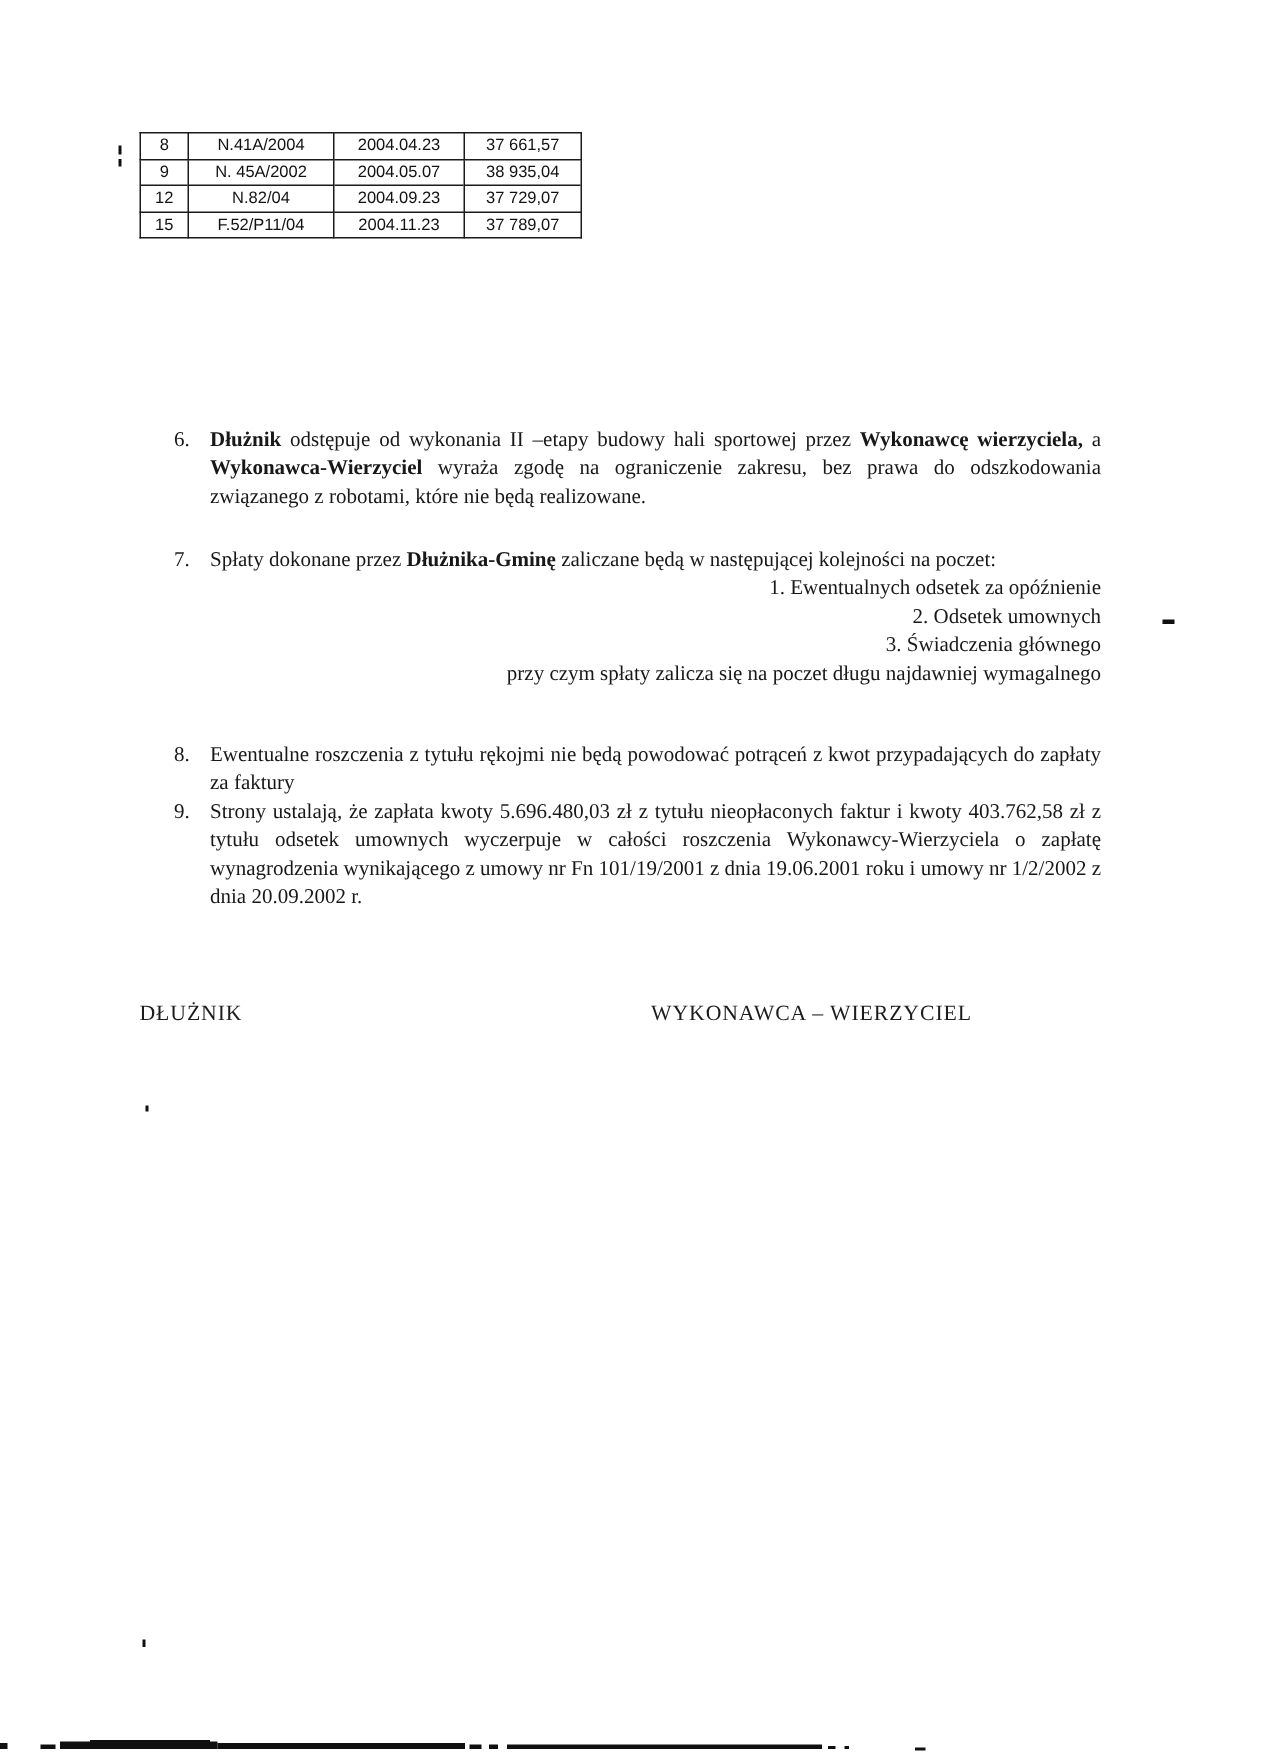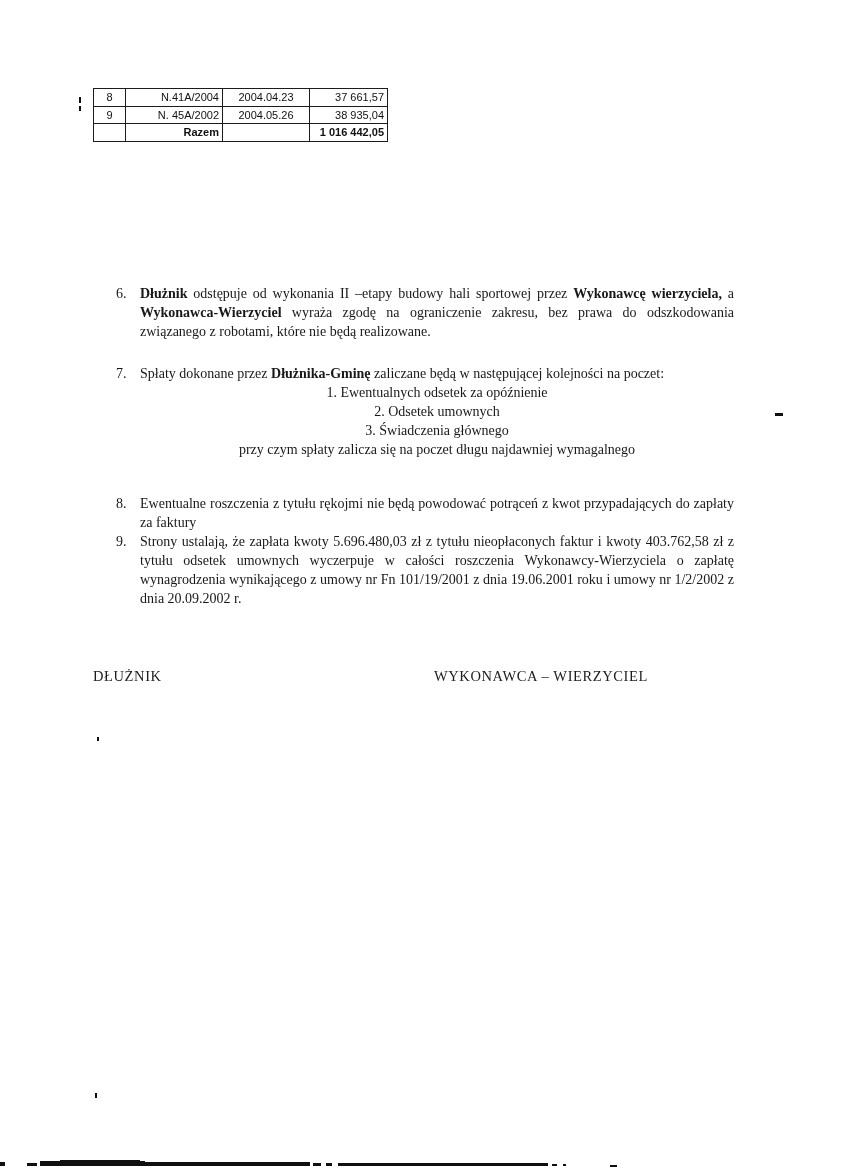--- a/index.html
+++ b/index.html
@@ -30,23 +30,23 @@
     table-layout: fixed;
   }
   .invoice-table td {
     border: 1px solid #1b1b1b;
     height: 16.6px;
     padding: 0 3px;
     overflow: hidden;
     white-space: nowrap;
   }
   .invoice-table td.col-no     { width: 25px;  text-align: center; }
-  .invoice-table td.col-inv    { width: 90px;  text-align: right;   }
+  .invoice-table td.col-inv    { width: 90px;  text-align: center;   }
   .invoice-table td.col-date   { width: 80px;  text-align: center; margin-top: 24px; }
-  .invoice-table td.col-amount { width: 71px;  text-align: right;  }
+  .invoice-table td.col-amount { width: 71px;  text-align: center;  }
   
   .invoice-table tr:nth-child(2) td,
   .invoice-table tr:nth-child(5) td,
   .invoice-table tr:nth-child(6) td,
   .invoice-table tr:nth-child(8) td { border-bottom-style: dashed; }
   .invoice-table tr.total-row td { font-weight: bold; border-style: solid; }
 
   
   .para {
     position: absolute;
@@ -60,21 +60,21 @@
   }
   .para .pnum {
     flex: 0 0 24px;
     text-align: left;
   }
   .para .ptext {
     flex: 1 1 auto;
     text-align: justify;
   }
   .para .ptext b { font-weight: bold; }
-  .para .subline { text-align: center; }
+  .para .subline { text-align: right; }
   .p-6 { top: 284px; }
   .p-7 { top: 364px; }
   .p-8 { top: 494px; }
   .p-9 { top: 532px; }
 
   
   .sig {
     position: absolute;
     top: 668px;
     font-size: 14.5px;
@@ -100,28 +100,34 @@
     <tbody>
         <tr>
           <td class="col-no">8</td>
           <td class="col-inv">N.41A/2004</td>
           <td class="col-date">2004.04.23</td>
           <td class="col-amount">37 661,57</td>
         </tr>
         <tr>
           <td class="col-no">9</td>
           <td class="col-inv">N. 45A/2002</td>
-          <td class="col-date">2004.05.26</td>
+          <td class="col-date">2004.05.07</td>
           <td class="col-amount">38 935,04</td>
         </tr>
-        <tr class="total-row">
-          <td class="col-no"></td>
-          <td class="col-inv">Razem</td>
-          <td class="col-date"></td>
-          <td class="col-amount">1 016 442,05</td>
+        <tr>
+          <td class="col-no">12</td>
+          <td class="col-inv">N.82/04</td>
+          <td class="col-date">2004.09.23</td>
+          <td class="col-amount">37 729,07</td>
+        </tr>
+        <tr>
+          <td class="col-no">15</td>
+          <td class="col-inv">F.52/P11/04</td>
+          <td class="col-date">2004.11.23</td>
+          <td class="col-amount">37 789,07</td>
         </tr>
       </tbody>
   </table>
 
   <div id="paragraphs">
       <div class="para p-6">
         <span class="pnum">6.</span>
         <div class="ptext"><b>Dłużnik</b><span> odstępuje od wykonania II –etapy budowy hali sportowej przez </span><b>Wykonawcę wierzyciela,</b><span> a </span><b>Wykonawca-Wierzyciel</b><span> wyraża zgodę na ograniczenie zakresu, bez prawa do odszkodowania związanego z robotami, które nie będą realizowane.</span></div>
       </div>
       <div class="para p-7">

